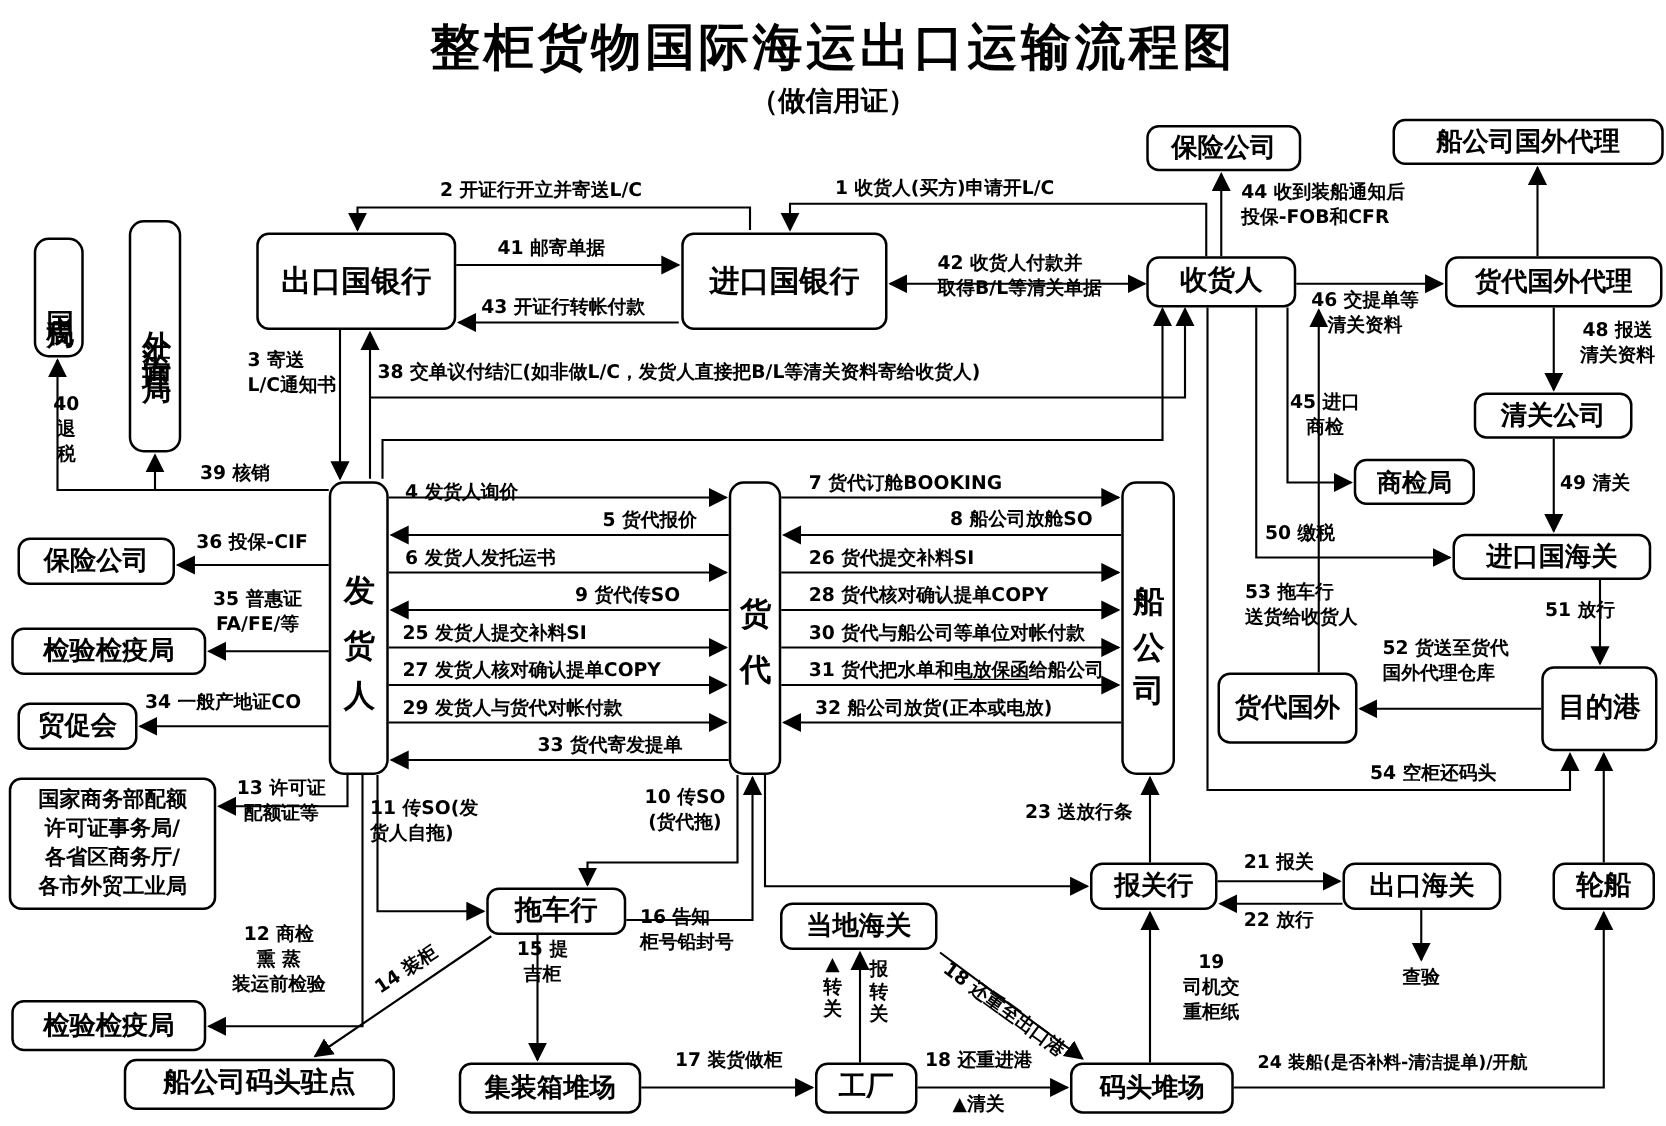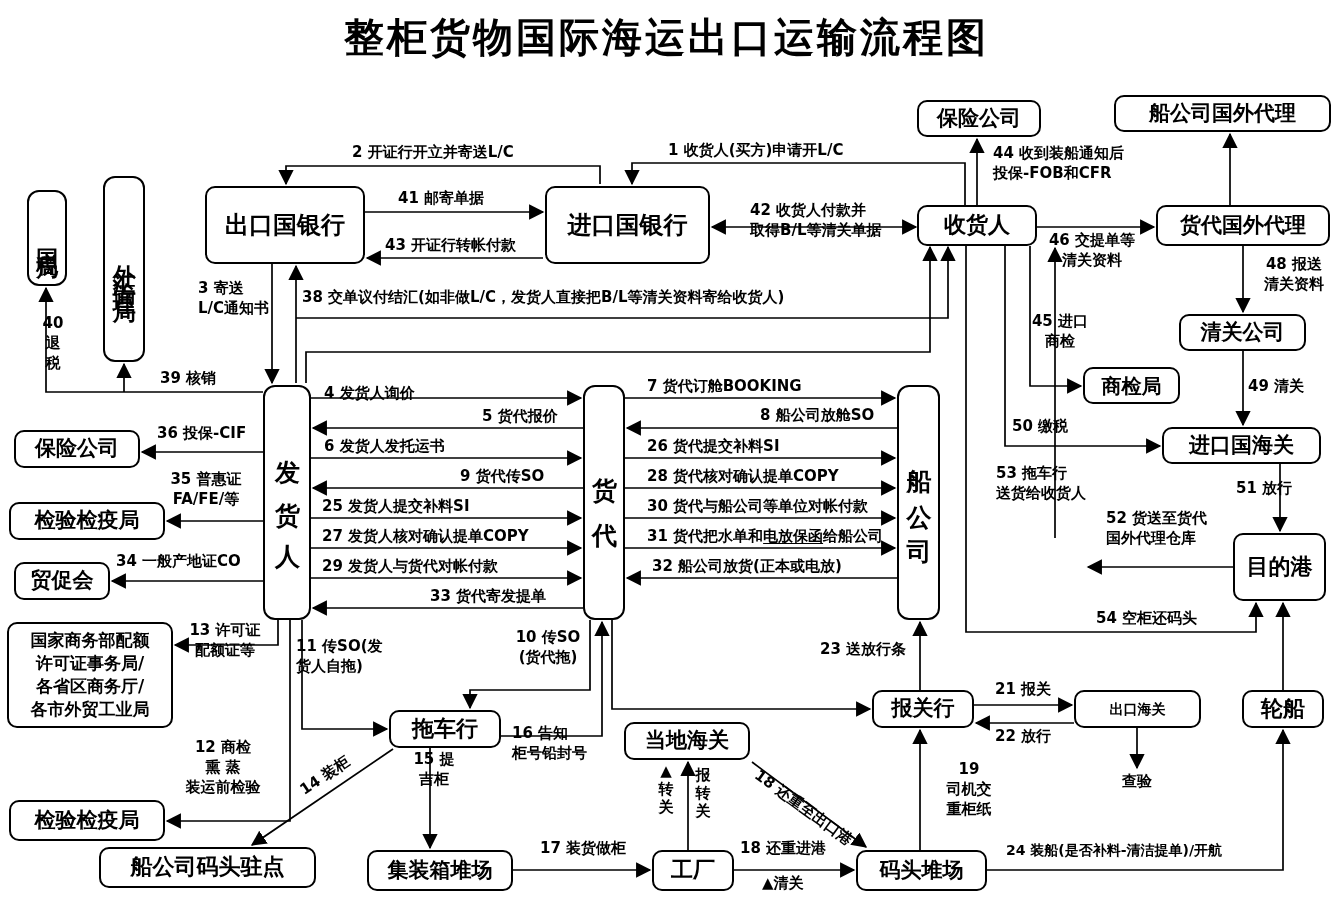--- a/index.html
+++ b/index.html
@@ -22,20 +22,21 @@
            font-size:40px; font-weight:900; letter-spacing:3px; z-index:3; }
   #subtitle { position:absolute; top:66px; left:0; width:100%; text-align:center;
               font-size:22px; font-weight:800; z-index:3; }
 </style>
 </head>
 <body>
 
 <div id="stage">
 
   <div id="title">整柜货物国际海运出口运输流程图</div>
+  <div id="subtitle">（做信用证）</div>
 
   <svg id="flow-svg" viewBox="0 0 1333 901">
     <defs>
       <marker id="ah" markerWidth="10" markerHeight="10" refX="8.2" refY="4.5" orient="auto-start-reverse">
         <path d="M0,0 L9,4.5 L0,9 Z"></path>
       </marker>
     </defs>
     <polyline points="965,205 965,163 632,163 632,184" marker-end="url(#ah)"></polyline>
     <polyline points="600,184 600,166 286,166 286,184" marker-end="url(#ah)"></polyline>
     <polyline points="365,212 543,212" marker-end="url(#ah)"></polyline>
@@ -118,23 +119,24 @@
 许可证事务局/
 各省区商务厅/
 各市外贸工业局</div>
   <div class="node" style="left:9px;top:800px;width:156px;height:41px;font-size:21px">检验检疫局</div>
   <div class="node" style="left:99px;top:847px;width:217px;height:41px;font-size:22px">船公司码头驻点</div>
   <div class="node" style="left:389px;top:710px;width:112px;height:38px;font-size:22px">拖车行</div>
   <div class="node" style="left:367px;top:850px;width:146px;height:41px;font-size:21px">集装箱堆场</div>
   <div class="node" style="left:624px;top:722px;width:126px;height:38px;font-size:21px">当地海关</div>
   <div class="node" style="left:652px;top:850px;width:82px;height:41px;font-size:22px">工厂</div>
   <div class="node" style="left:872px;top:690px;width:102px;height:38px;font-size:21px">报关行</div>
-  <div class="node" style="left:1074px;top:690px;width:127px;height:38px;font-size:14px">出口海关</div>
+  <div class="node" style="left:1074px;top:690px;width:127px;height:38px;font-size:21px">出口海关</div>
   <div class="node" style="left:1242px;top:690px;width:82px;height:38px;font-size:22px">轮船</div>
   <div class="node" style="left:856px;top:850px;width:131px;height:41px;font-size:21px">码头堆场</div>
+  <div class="node" style="left:974px;top:538px;width:112px;height:57px;font-size:21px">货代国外</div>
   <div class="node" style="left:1233px;top:533px;width:93px;height:68px;font-size:22px">目的港</div>
 
   <div class="lbl" style="left:668px;top:141px">1 收货人(买方)申请开L/C</div>
   <div class="lbl" style="left:352px;top:143px">2 开证行开立并寄送L/C</div>
   <div class="lbl" style="left:398px;top:189px">41 邮寄单据</div>
   <div class="lbl" style="left:750px;top:201px">42 收货人付款并
 取得B/L等清关单据</div>
   <div class="lbl" style="left:385px;top:236px">43 开证行转帐付款</div>
   <div class="lbl" style="left:198px;top:279px">3 寄送
 L/C通知书</div>

